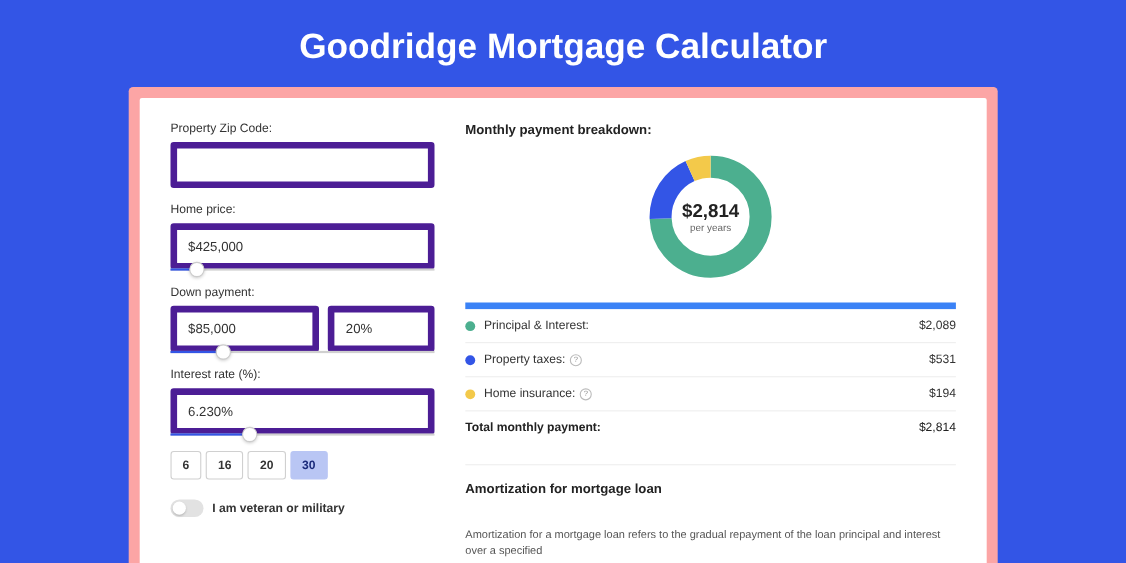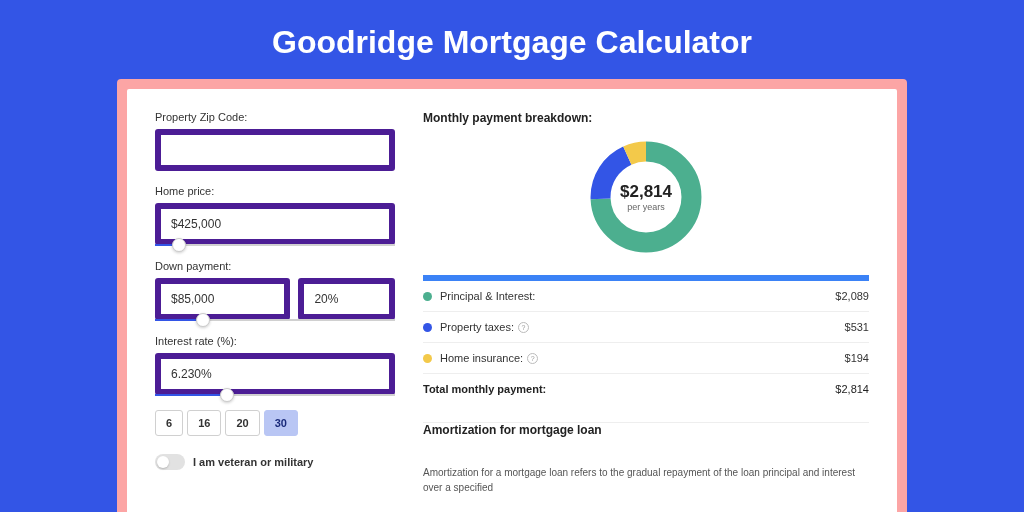--- a/index.html
+++ b/index.html
@@ -170,20 +170,21 @@
     border-radius: 50%;
     display: inline-flex;
     align-items: center;
     justify-content: center;
     font-size: 7px;
     color: #999;
   }
   .amort-block {
     margin-top: 18px;
     border-top: 1px solid #eee;
+    padding-top: 14px;
   }
   .amort-title {
     font-size: 12px;
     font-weight: 700;
     color: #222;
     margin-bottom: 8px;
   }
   .amort-text {
     font-size: 10px;
     color: #555;

